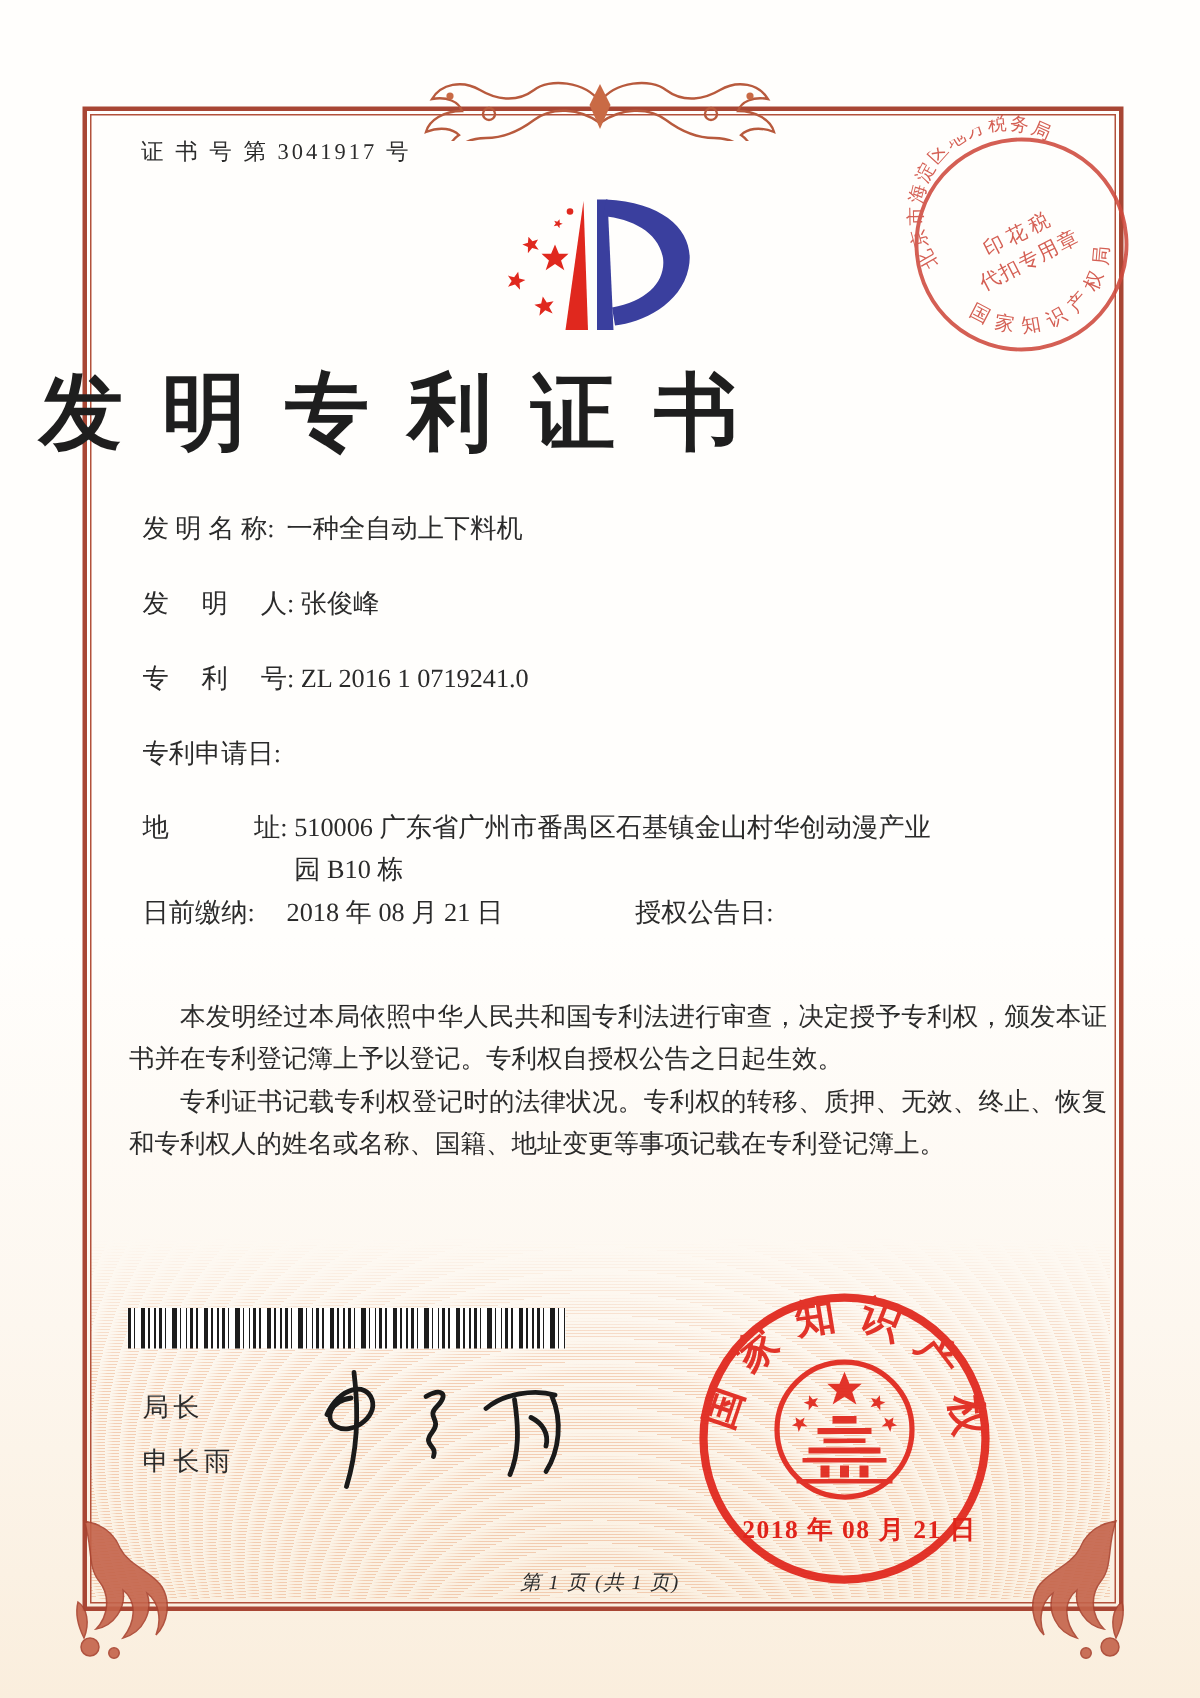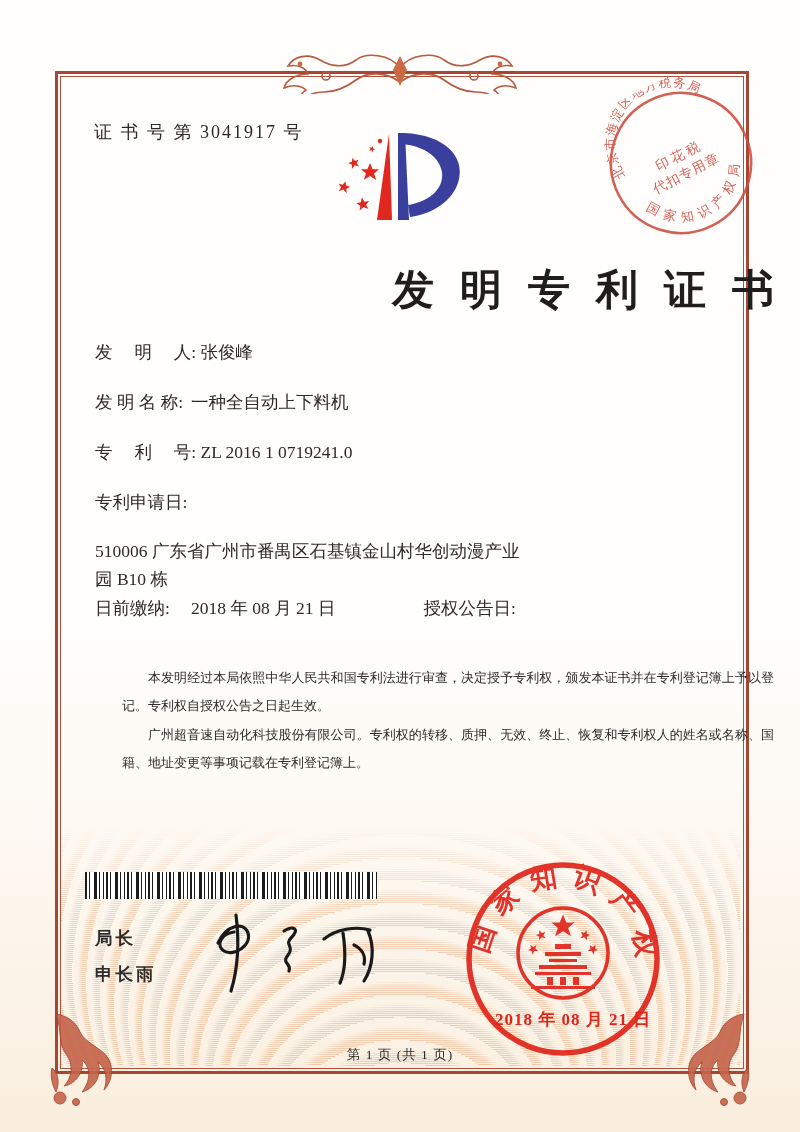--- a/index.html
+++ b/index.html
@@ -11,50 +11,50 @@
   
   .frame{position:absolute;left:55px;top:71px;width:688px;height:997px;
     border:3px solid #a84634;z-index:2;}
   .frame::after{content:"";position:absolute;inset:2px;border:1px solid #b2513b;}
   
   .waves{position:absolute;left:60px;top:826px;width:680px;height:240px;z-index:1;
     background:repeating-radial-gradient(140% 95% at 50% 170%,
       rgba(235,173,134,.55) 0 1.2px, rgba(255,255,255,0) 2.5px 8px);
     -webkit-mask-image:linear-gradient(to bottom, transparent, #000 40%);
     mask-image:linear-gradient(to bottom, transparent, #000 40%);}
-  .cert-no{position:absolute;left:94px;top:120px;font-size:18px;letter-spacing:2px;z-index:4;}
-  .title{position:absolute;left:0;top:238px;width:100%;text-align:right;z-index:4;
-    font-size:42px;font-weight:700;letter-spacing:26px;text-indent:26px;color:#1e1e1e;margin-top:24px;}
+  .cert-no{position:absolute;left:94px;top:92px;font-size:15px;letter-spacing:2px;z-index:4;}
+  .title{position:absolute;left:0;top:238px;width:100%;text-align:left;z-index:4;
+    font-size:56px;font-weight:700;letter-spacing:26px;text-indent:26px;color:#1e1e1e;}
   .logo{position:absolute;left:332px;top:127px;z-index:4;}
   .stamp{position:absolute;left:598px;top:80px;z-index:5;transform:rotate(-27deg);opacity:.88;}
   .stamp text, .stamp textPath{font-family:"Liberation Serif","DejaVu Serif",serif;fill:#cf4a3d;}
   .fields{position:absolute;left:95px;top:337px;width:620px;z-index:4;font-size:17.5px;}
   .frow{display:flex;line-height:30px;margin-bottom:20px;}
   .frow .lab{white-space:pre;min-width:96px;}
   .frow .val{white-space:pre-line;}
   .frow.addr{margin-bottom:0;line-height:28px;}
   .frow.grant .pair2{margin-left:88px;display:flex;}
   .paras{position:absolute;left:86px;top:664px;width:652px;z-index:4;
-    font-size:13px;line-height:28.3px;text-align:justify;margin-left:36px;}
+    font-size:17px;line-height:28.3px;text-align:justify;}
   .paras p{margin:0;text-indent:2em;}
   .barcode{position:absolute;left:85px;top:872px;width:292px;height:27px;z-index:4;
     background:repeating-linear-gradient(90deg,
       #1c1c1c 0 2px,#fff 2px 4px,#1c1c1c 4px 5px,#fff 5px 9px,
       #1c1c1c 9px 12px,#fff 12px 14px,#1c1c1c 14px 15px,#fff 15px 18px,
       #1c1c1c 18px 19px,#fff 19px 21px);}
-  .signoff{position:absolute;left:95px;top:926px;z-index:4;font-size:17.5px;letter-spacing:3px;font-weight:bold;}
+  .signoff{position:absolute;left:95px;top:926px;z-index:4;font-size:17.5px;letter-spacing:3px;}
   .signoff div{margin-bottom:12px;}
   .signature{position:absolute;left:196px;top:903px;z-index:4;}
   .seal{position:absolute;left:460px;top:856px;z-index:5;opacity:.92;}
   .seal text, .seal textPath{font-family:"Liberation Serif","DejaVu Serif",serif;
     fill:#e0241a;font-weight:bold;}
   .seal-date{position:absolute;left:478px;top:1008px;width:190px;text-align:center;z-index:6;
     color:#e0241a;font-weight:bold;font-size:17px;letter-spacing:1px;}
   .footer{position:absolute;left:0;top:1046px;width:100%;text-align:center;z-index:4;
-    font-size:13.5px;letter-spacing:1px;}
+    font-size:13.5px;letter-spacing:1px;font-style:italic;}
   .orn-top{position:absolute;left:270px;top:42px;z-index:3;}
   .orn-bl{position:absolute;left:46px;top:1008px;z-index:3;}
   .orn-br{position:absolute;left:662px;top:1008px;z-index:3;transform:scaleX(-1);}
 </style>
 </head>
 <body>
 
 <div class="page">
 
   <div class="waves"></div>
@@ -120,50 +120,51 @@
       <path transform="translate(31,77) scale(0.65) rotate(-10)" d="M0,-10 L2.9,-3.1 L10,-3.1 L4.5,1.8 L6.9,9 L0,4.5 L-6.9,9 L-4.5,1.8 L-10,-3.1 L-2.9,-3.1 Z"></path>
       <path transform="translate(40,22) scale(0.3) rotate(20)" d="M0,-10 L2.9,-3.1 L10,-3.1 L4.5,1.8 L6.9,9 L0,4.5 L-6.9,9 L-4.5,1.8 L-10,-3.1 L-2.9,-3.1 Z"></path>
       <circle cx="48" cy="14" r="2.2"></circle>
     </g>
   </svg>
 
   <div class="title">发明专利证书</div>
 
   <div class="fields">
     <div class="frow">
+      <span class="lab">发 明 名 称: </span>
+      <span class="val">一种全自动上下料机</span>
+    </div>
+    <div class="frow">
       <span class="lab">发　 明　 人: </span>
       <span class="val">张俊峰</span>
     </div>
     <div class="frow">
-      <span class="lab">发 明 名 称: </span>
-      <span class="val">一种全自动上下料机</span>
-    </div>
-    <div class="frow">
       <span class="lab">专　 利　 号: </span>
       <span class="val">ZL 2016 1 0719241.0</span>
     </div>
     <div class="frow">
       <span class="lab">专利申请日: </span>
     </div>
     <div class="frow addr">
+      <span class="lab">地　　　 址: </span>
       <span class="val">510006 广东省广州市番禺区石基镇金山村华创动漫产业
 园 B10 栋</span>
     </div>
     <div class="frow grant">
       <span class="lab">日前缴纳: </span>
       <span class="val">2018 年 08 月 21 日</span>
       <span class="pair2">
         <span class="lab">授权公告日: </span>
       </span>
     </div>
   </div>
 
   <div class="paras">
     <p>本发明经过本局依照中华人民共和国专利法进行审查，决定授予专利权，颁发本证书并在专利登记簿上予以登记。专利权自授权公告之日起生效。</p>
-    <p>广州超音速自动化科技股份有限公司。专利权的转移、质押、无效、终止、恢复和专利权人的姓名或名称、国籍、地址变更等事项记载在专利登记簿上。</p>
+    <p>专利证书记载专利权登记时的法律状况。专利权的转移、质押、无效、终止、恢复和专利权人的姓名或名称、国籍、地址变更等事项记载在专利登记簿上。</p>
   </div>
 
   <div class="barcode"></div>
 
   <div class="signoff">
     <div>局长</div>
     <div>申长雨</div>
   </div>
 
   <svg class="signature" width="210" height="100" viewBox="0 0 210 100">

